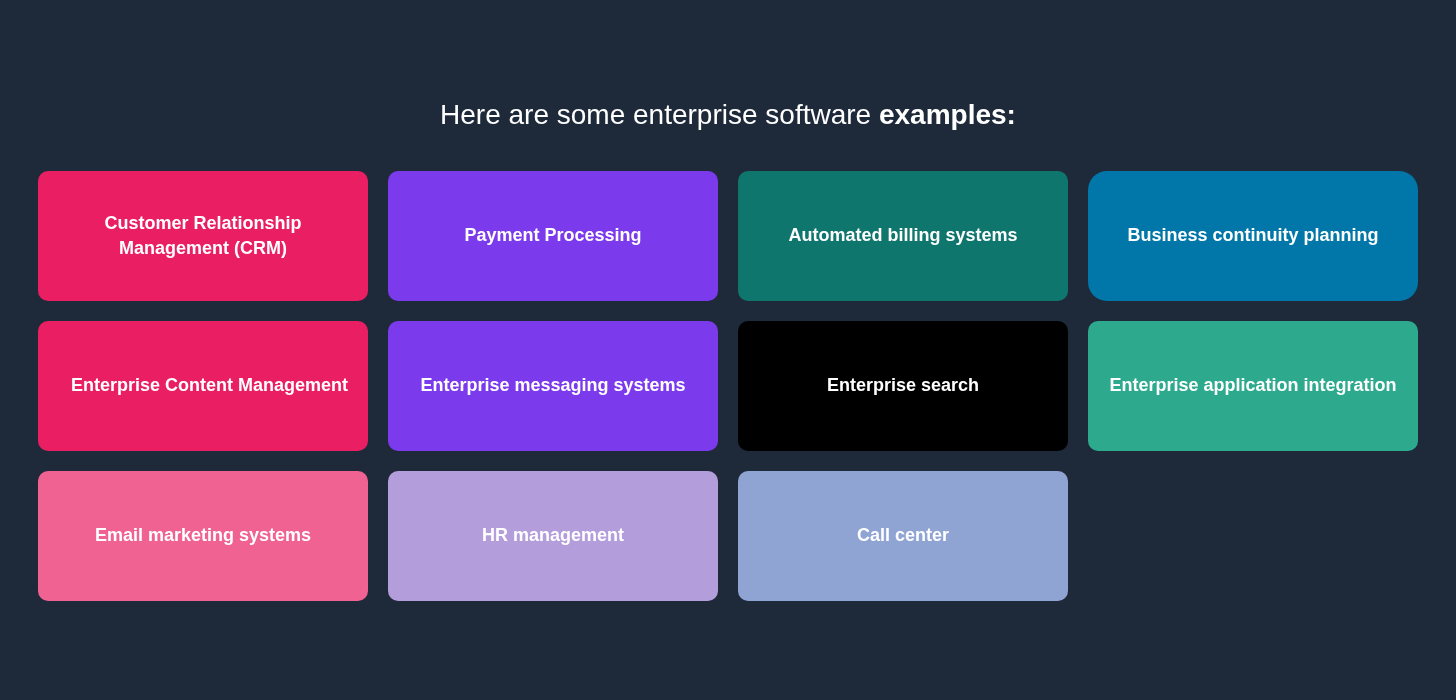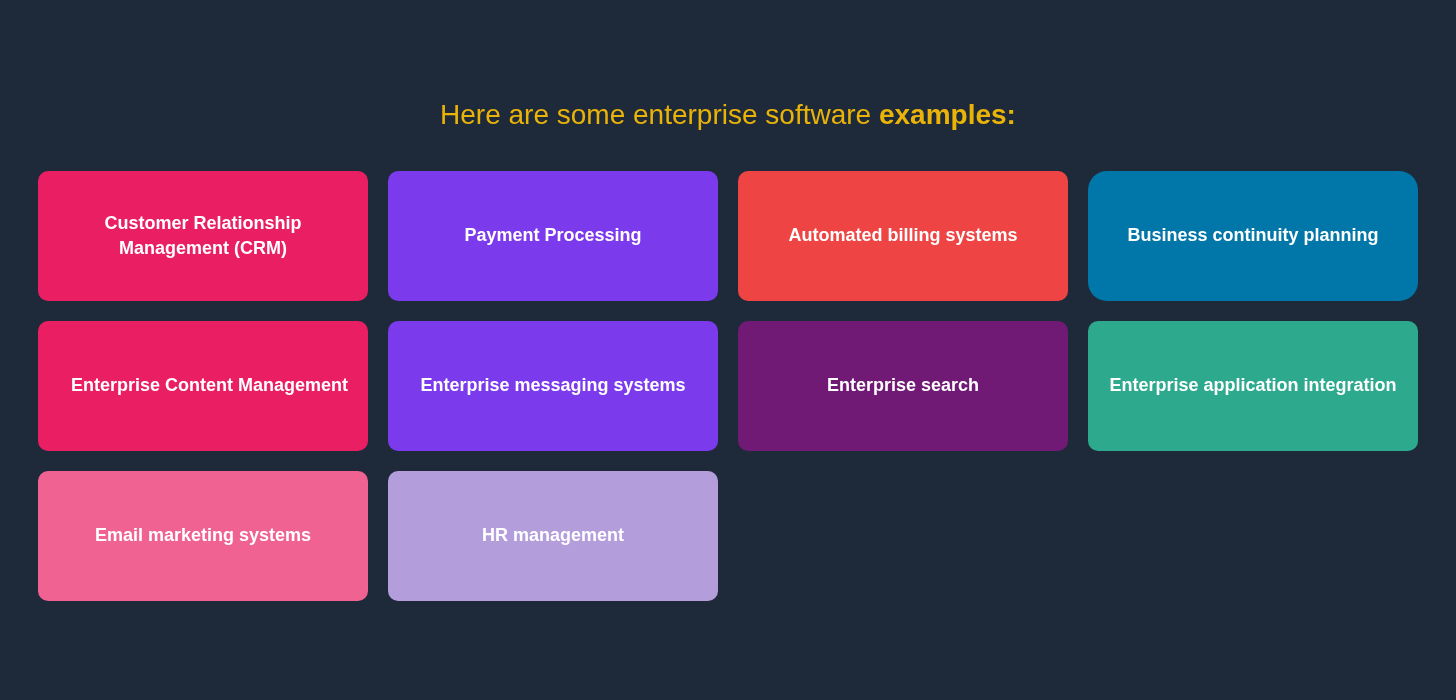--- a/index.html
+++ b/index.html
@@ -14,21 +14,21 @@
       width: 1456px;
       min-height: 700px;
       display: flex;
       flex-direction: column;
       align-items: center;
       justify-content: center;
       padding: 40px 30px;
     }
 
     .page-title {
-      color: #eab308;
+      color: #ffffff;
       font-size: 28px;
       font-weight: 400;
       margin-bottom: 40px;
       text-align: center;
     }
 
     .page-title strong {
       font-weight: 700;
     }
 
@@ -53,26 +53,26 @@
     .card-label {
       color: #ffffff;
       font-size: 18px;
       font-weight: 700;
       text-align: center;
       line-height: 1.4;
     }
 
     .card-crm { background-color: #e91e63; }
     .card-payment { background-color: #7c3aed; }
-    .card-billing { background-color: #ef4444; }
+    .card-billing { background-color: #0f766e; }
     .card-continuity { background-color: #0077a8; border-radius: 19px; }
 
     .card-ecm { background-color: #e91e63; justify-content: flex-end; }
     .card-messaging { background-color: #7c3aed; }
-    .card-search { background-color: #701a75; align-items: center; }
+    .card-search { background-color: #000000; align-items: center; }
     .card-integration { background-color: #2daa8e; }
 
     .card-email { background-color: #f06292; }
     .card-hr { background-color: #b39ddb; justify-content: center; }
     .card-callcenter { background-color: #90a4d4; }
     .card-custsupport { background-color: #2daa8e; }
   </style>
 </head>
 <body>
 
@@ -104,13 +104,16 @@
     </div>
     <div class="card card-integration">
       <span class="card-label">Enterprise application integration</span>
     </div>
     <div class="card card-email">
       <span class="card-label">Email marketing systems</span>
     </div>
     <div class="card card-hr">
       <span class="card-label">HR management</span>
     </div>
+    <div class="card card-callcenter">
+      <span class="card-label">Call center</span>
+    </div>
   </div>
 
 </body></html>

